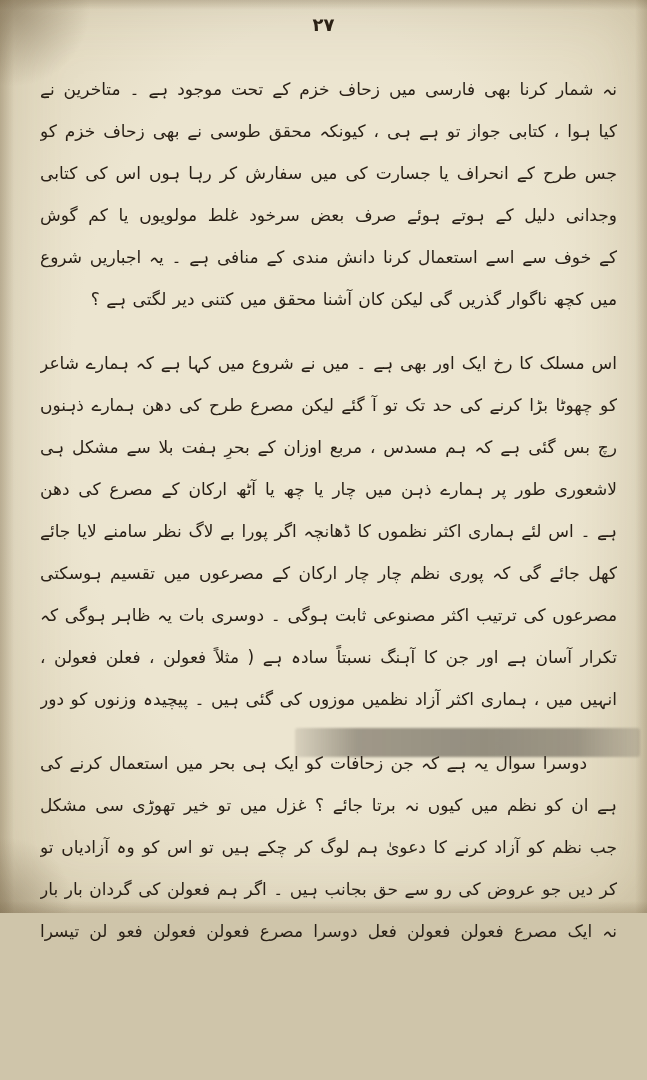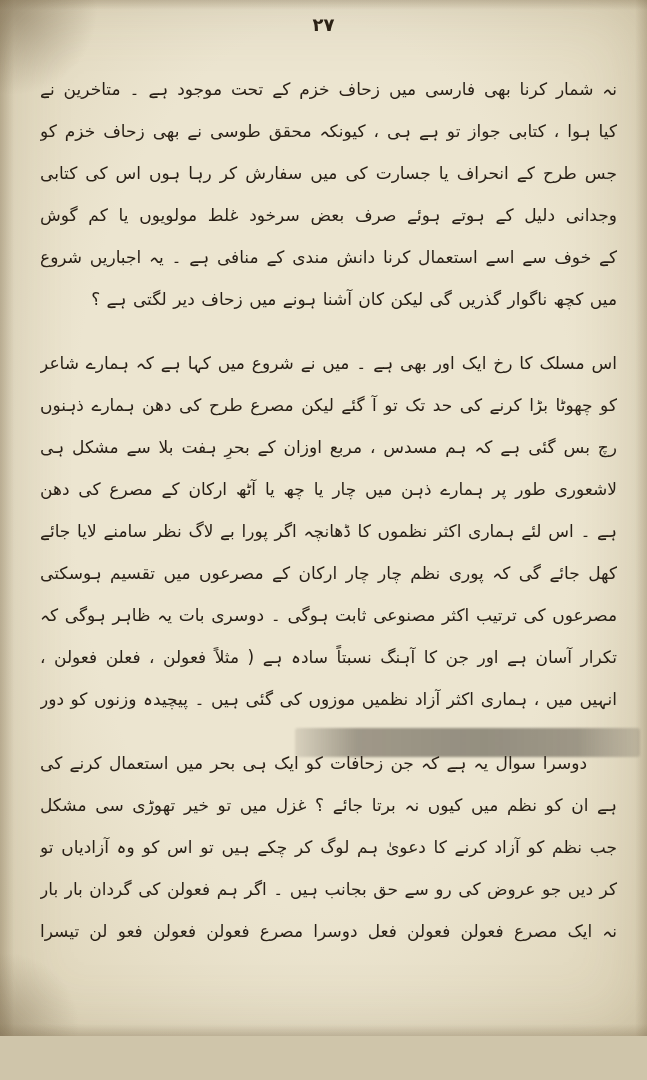--- a/index.html
+++ b/index.html
@@ -8,21 +8,21 @@
     width: 647px;
     height: 1080px;
     overflow: hidden;
     background: #cfc5aa;
     font-family: "DejaVu Sans", "Liberation Sans", sans-serif;
   }
 
   .page {
     position: relative;
     width: 647px;
-    height: 1036px;
+    height: 913px;
     color: #281f15;
     background:
       radial-gradient(circle at 2% 1%, rgba(92,74,48,.40), rgba(92,74,48,0) 7%),
       radial-gradient(circle at 1% 99%, rgba(92,74,48,.30), rgba(92,74,48,0) 6%),
       linear-gradient(90deg,  rgba(110,90,60,.30), rgba(110,90,60,0) 14px),
       linear-gradient(270deg, rgba(110,90,60,.24), rgba(110,90,60,0) 12px),
       linear-gradient(180deg, rgba(110,90,60,.26), rgba(110,90,60,0) 10px),
       linear-gradient(0deg,   rgba(110,90,60,.26), rgba(110,90,60,0) 12px),
       radial-gradient(ellipse at 50% 45%, #ece5d0 55%, #dcd2b6 100%);
     box-shadow: inset 0 0 70px rgba(115,95,60,.22);
@@ -89,21 +89,21 @@
   <div class="smudge"></div>
 
   <div class="text-block">
 
     <div class="para">
       <div class="line">نہ شمار کرنا بھی فارسی میں زحاف خزم کے تحت موجود ہے ۔ متاخرین نے اسے ترک کیا تو</div>
       <div class="line">کیا ہوا ، کتابی جواز تو ہے ہی ، کیونکہ محقق طوسی نے بھی زحاف خزم کو ممنوع نہیں کیا</div>
       <div class="line">جس طرح کے انحراف یا جسارت کی میں سفارش کر رہا ہوں اس کی کتابی دلیل کے علاوہ</div>
       <div class="line">وجدانی دلیل کے ہوتے ہوئے صرف بعض سرخود غلط مولویوں یا کم گوش شاعروں اور قارئین</div>
       <div class="line">کے خوف سے اسے استعمال کرنا دانش مندی کے منافی ہے ۔ یہ اجباریں شروع شروع</div>
-      <div class="line end">میں کچھ ناگوار گذریں گی لیکن کان آشنا ہونے میں زحاف دیر لگتی ہے ؟</div>
+      <div class="line end">میں کچھ ناگوار گذریں گی لیکن کان آشنا محقق میں کتنی دیر لگتی ہے ؟</div>
     </div>
 
     <div class="para">
       <div class="line">اس مسلک کا رخ ایک اور بھی ہے ۔ میں نے شروع میں کہا ہے کہ ہمارے شاعر عموماً</div>
       <div class="line">کو چھوٹا بڑا کرنے کی حد تک تو آ گئے لیکن مصرع طرح کی دھن ہمارے ذہنوں میں اس طرح</div>
       <div class="line">رچ بس گئی ہے کہ ہم مسدس ، مربع اوزان کے بحرِ ہفت بلا سے مشکل ہی نکل پاتے ہیں</div>
       <div class="line">لاشعوری طور پر ہمارے ذہن میں چار یا چھ یا آٹھ ارکان کے مصرع کی دھن موجزن ہوتی</div>
       <div class="line">ہے ۔ اس لئے ہماری اکثر نظموں کا ڈھانچہ اگر پورا بے لاگ نظر سامنے لایا جائے تو یہ بات</div>
       <div class="line">کھل جائے گی کہ پوری نظم چار چار ارکان کے مصرعوں میں تقسیم ہوسکتی ہے اور چھوٹے بڑے</div>
       <div class="line">مصرعوں کی ترتیب اکثر مصنوعی ثابت ہوگی ۔ دوسری بات یہ ظاہر ہوگی کہ جن افاعیل کی</div>

